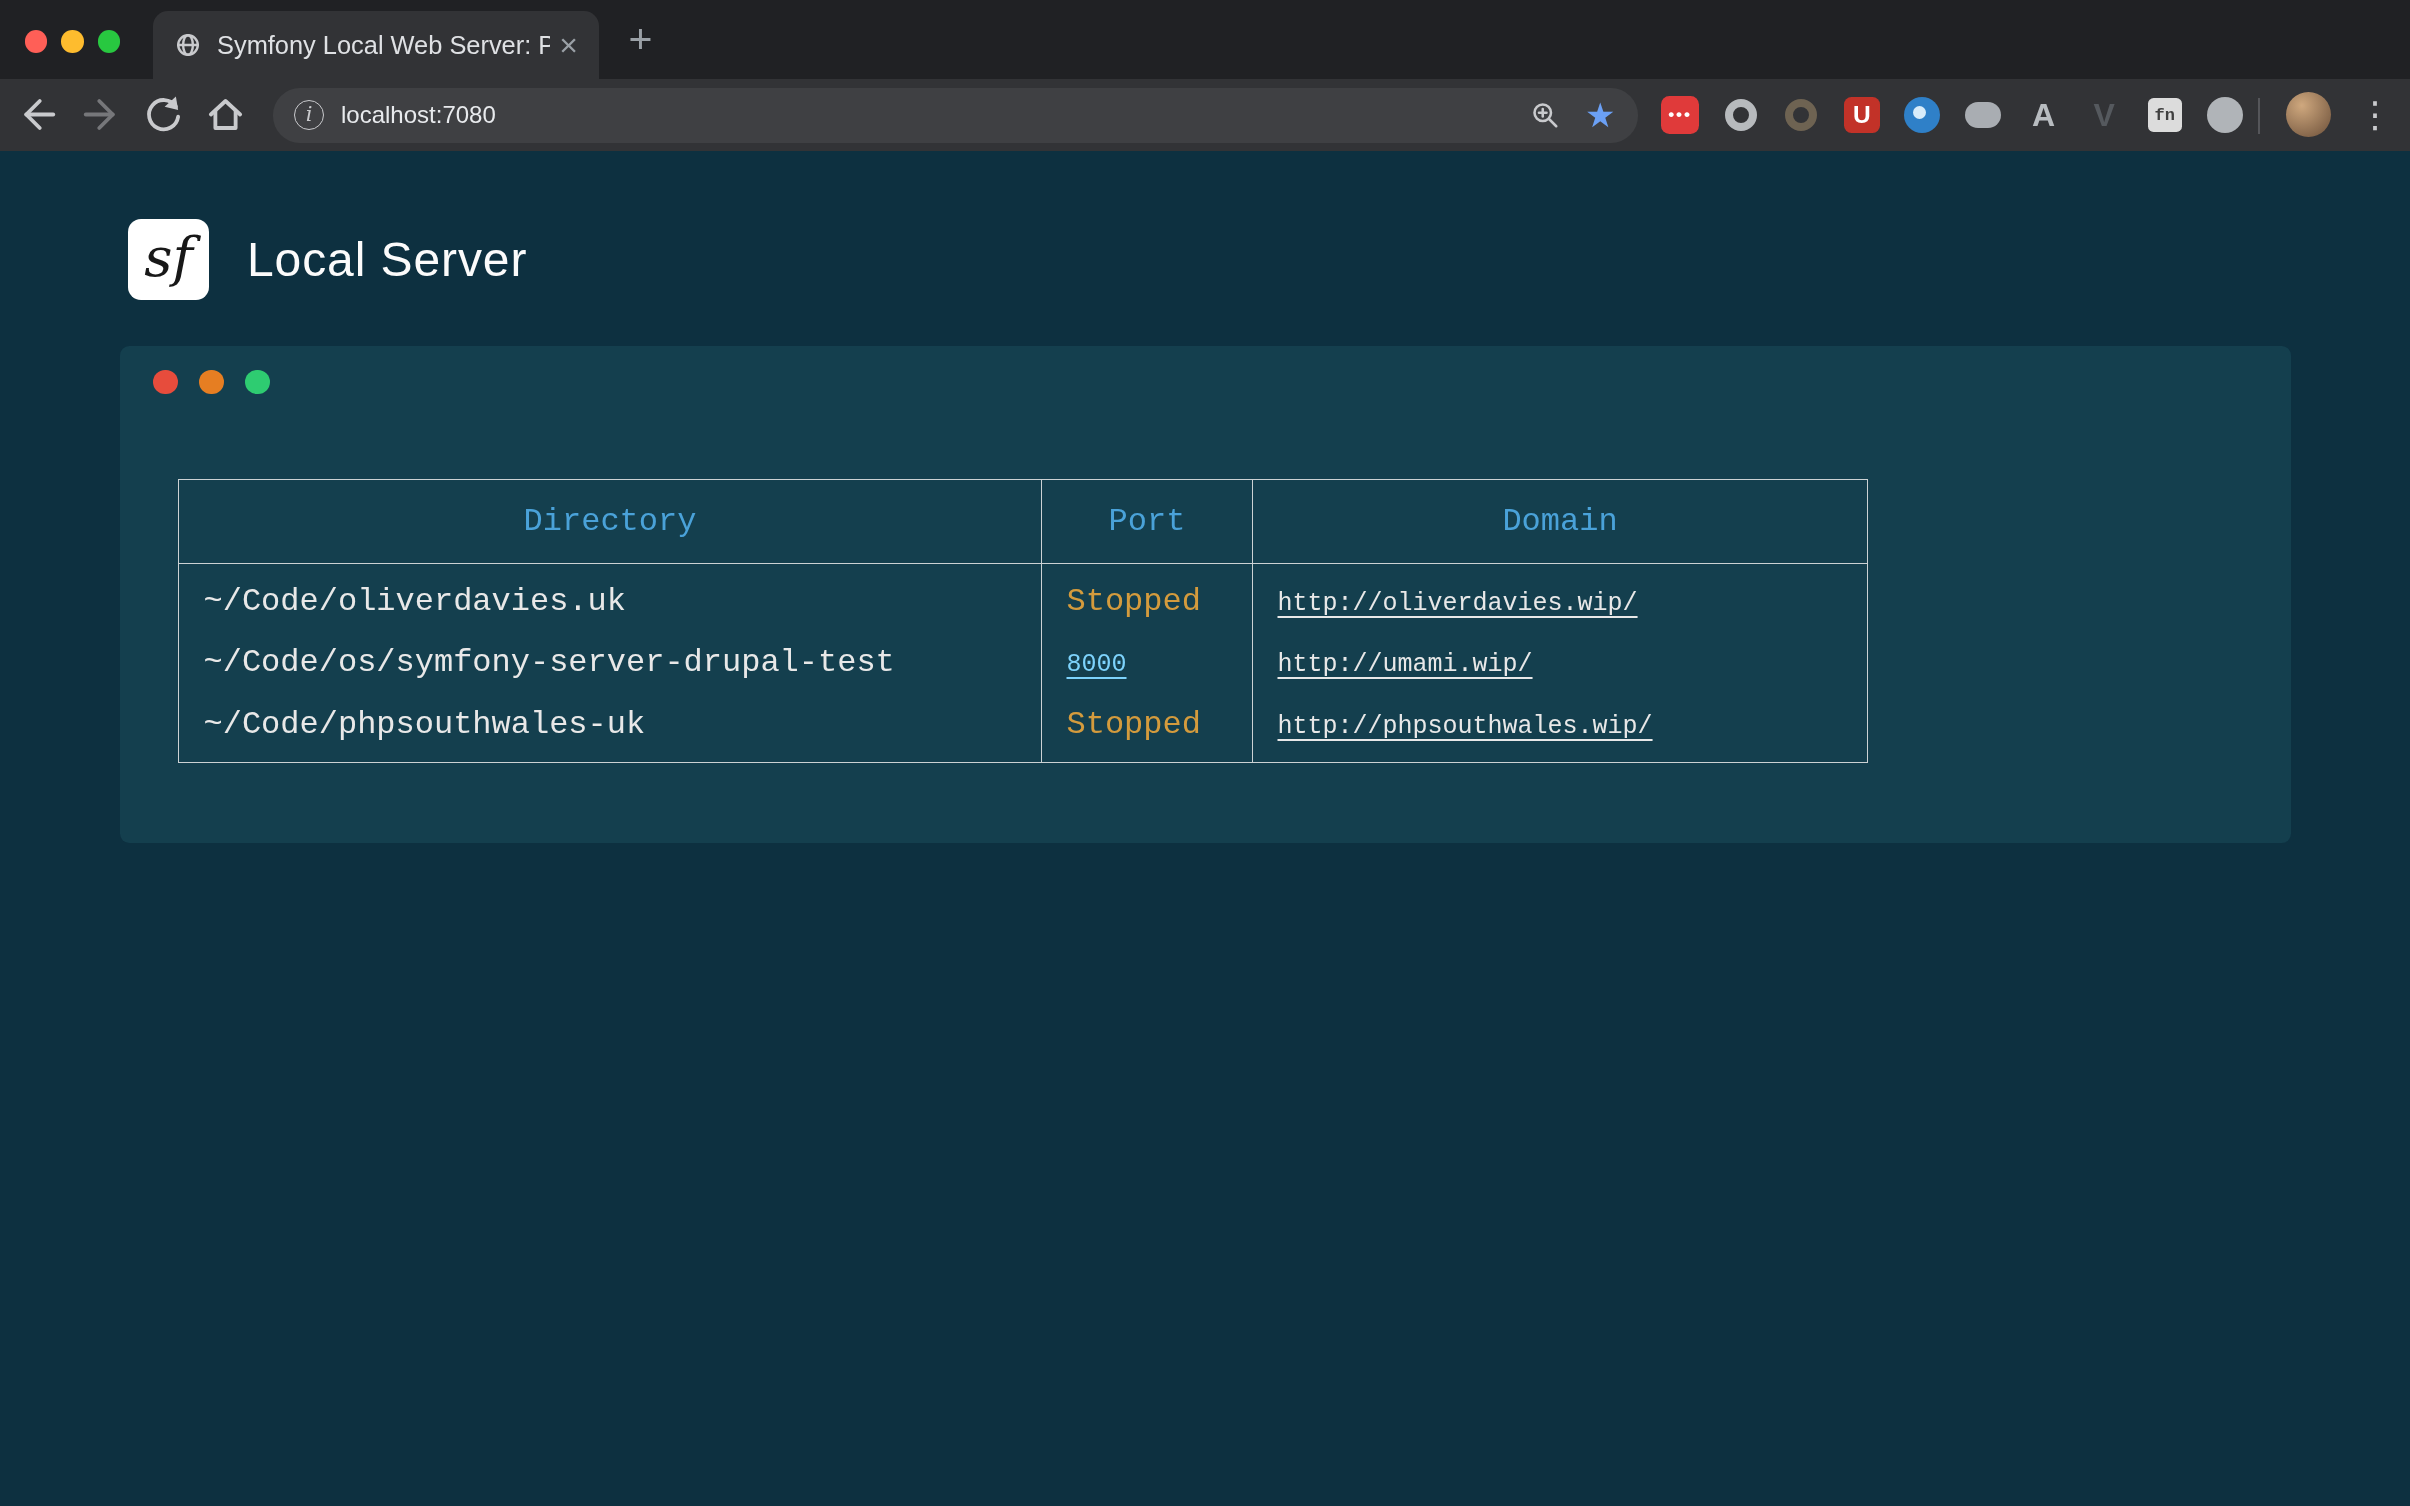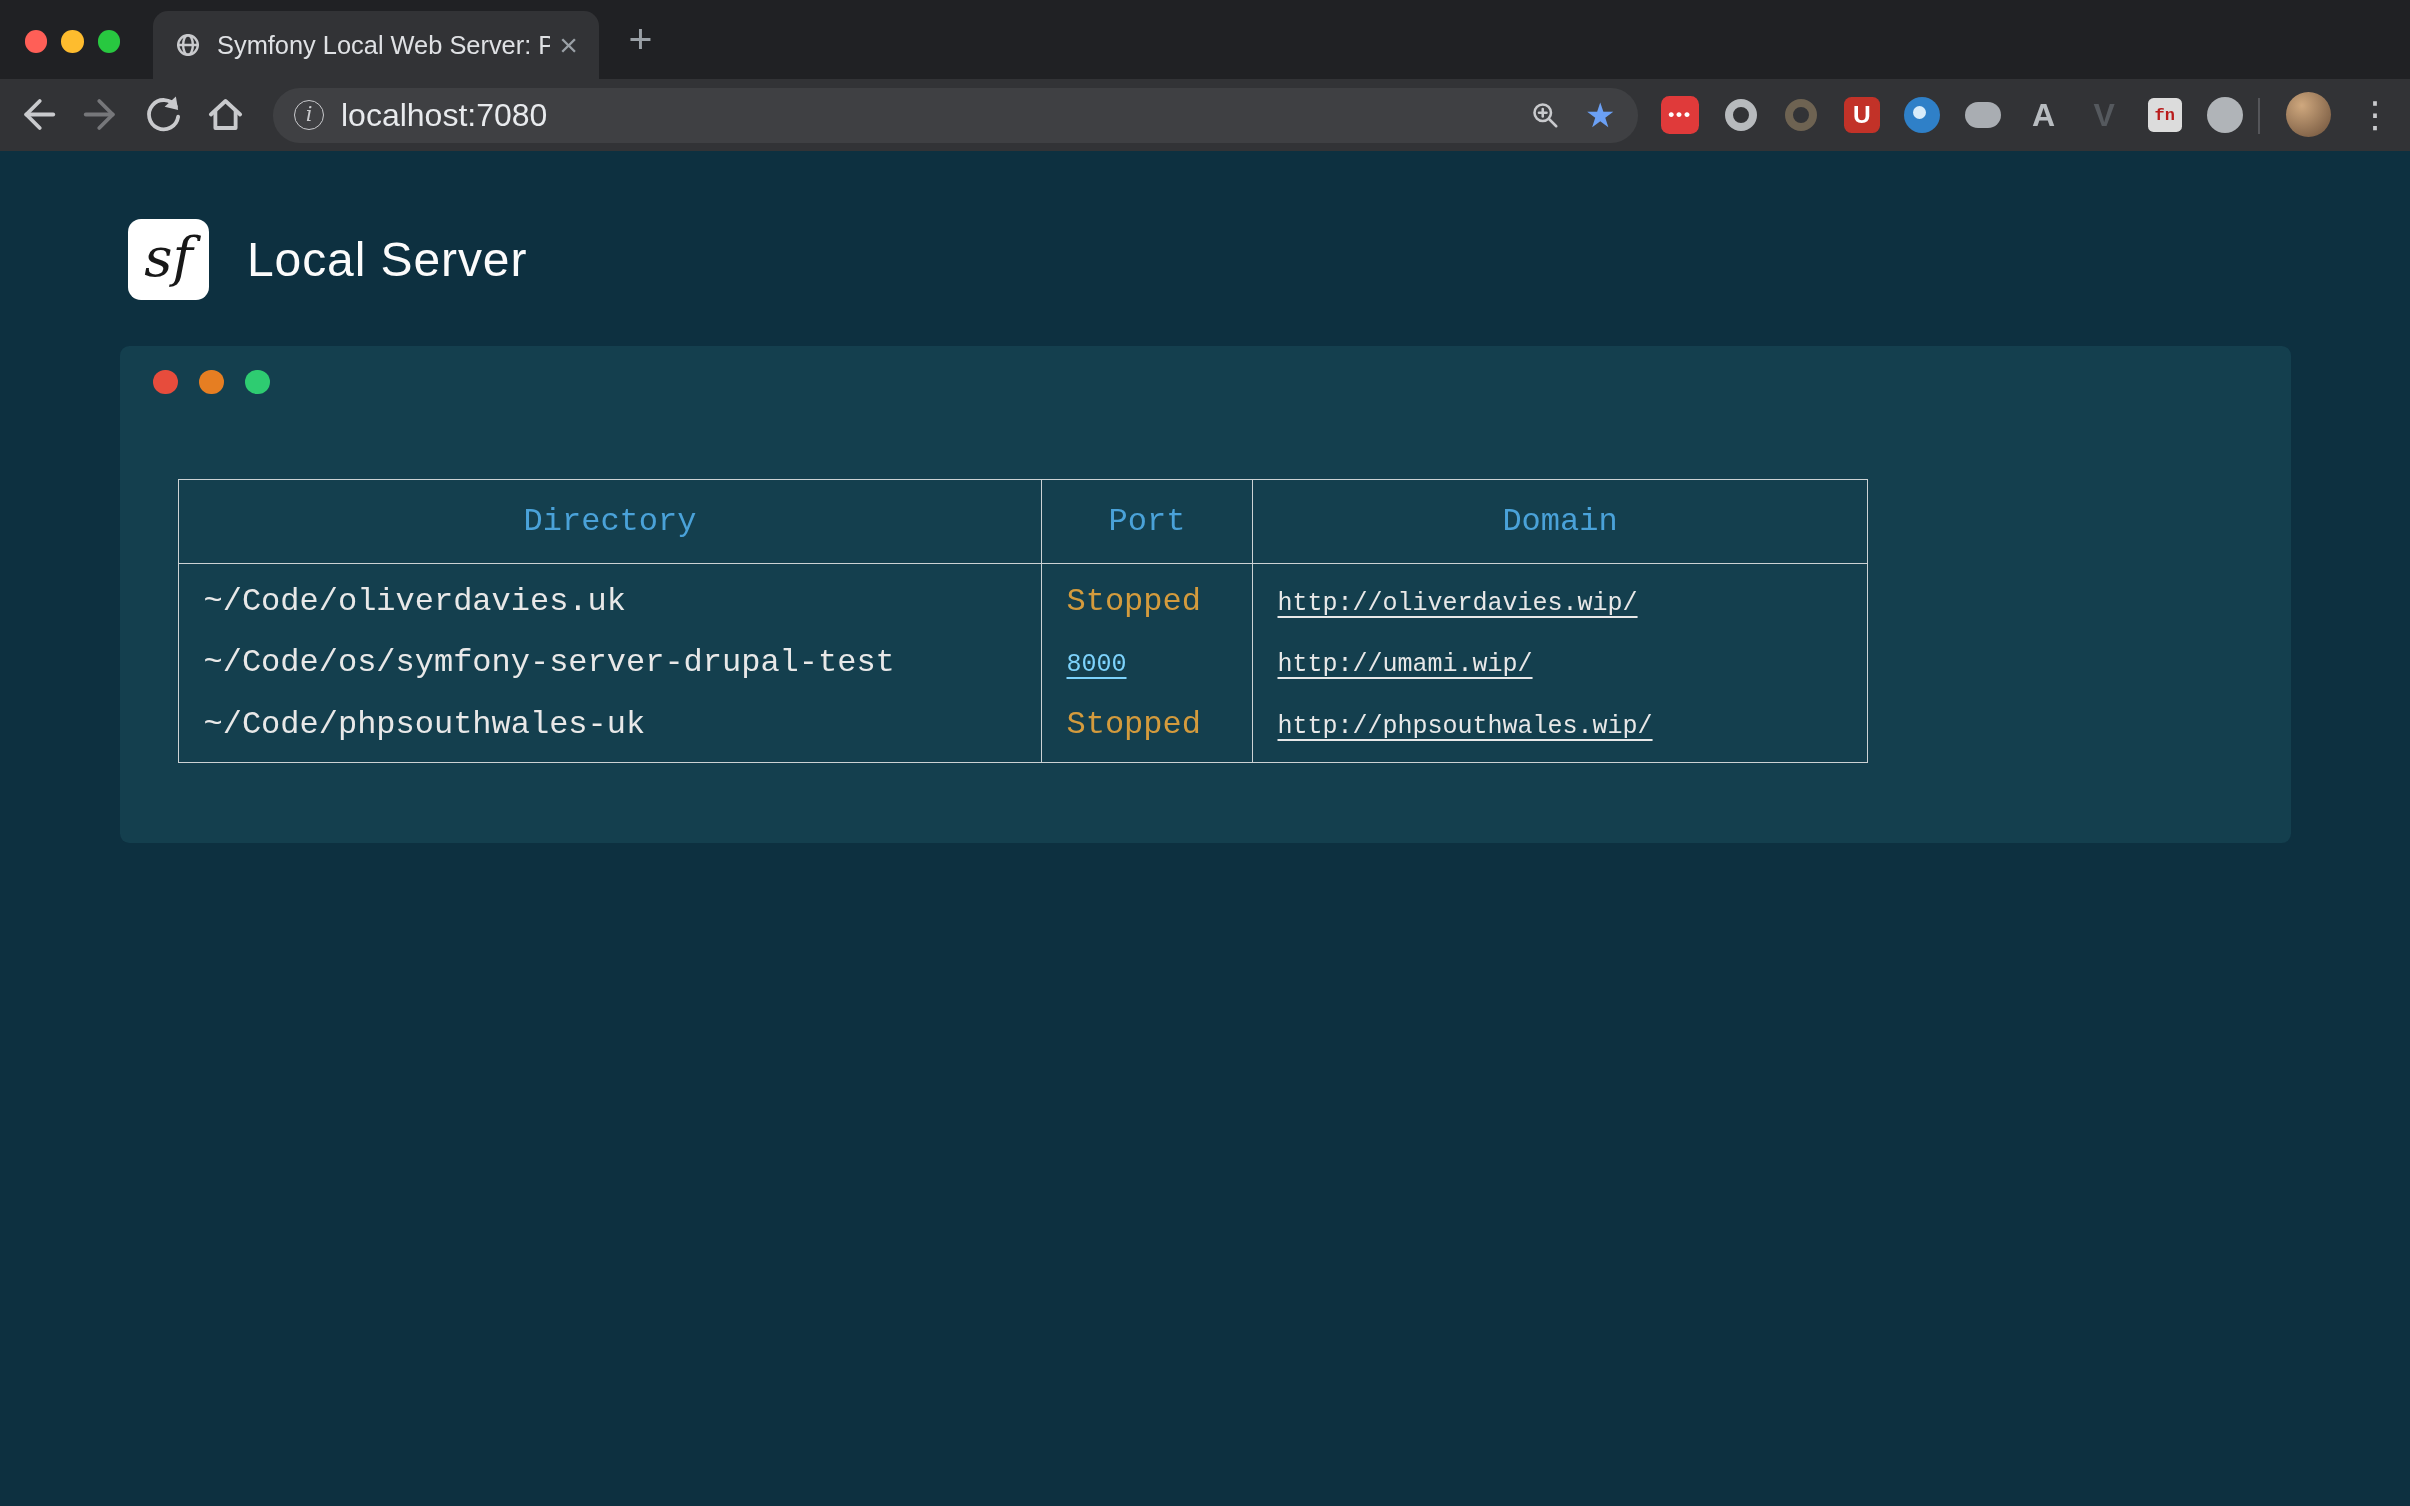--- a/index.html
+++ b/index.html
@@ -32,21 +32,21 @@
   .nav-back    { left:15px; }
   .nav-forward { left:79px; }
   .nav-reload  { left:141px; }
   .nav-home    { left:203px; }
 
   .omnibox { position:absolute; left:273px; top:8.5px; width:1365px; height:55px;
              background:#3f4043; border-radius:27px; display:flex; align-items:center; }
   .info-icon { margin-left:21px; width:30px; height:30px; border:1.9px solid #c9cacd;
                border-radius:50%; color:#c9cacd; font-size:21px; line-height:26px;
                text-align:center; font-family:"DejaVu Serif", serif; font-style:italic; }
-  .url { margin-left:17px; color:#e8eaed; font-size:32px; flex:1; }
+  .url { margin-left:17px; color:#e8eaed; font-size:24px; flex:1; }
   .zoom-icon { width:30px; height:30px; margin-right:24.5px; }
   .star-icon { color:#6ba0f5; font-size:34px; margin-right:22.6px;
                font-family:"DejaVu Sans", sans-serif; }
 
   .extensions { position:absolute; left:1661px; top:17px; display:flex; gap:22.6px; }
   .ext { width:38px; height:38px; display:flex; align-items:center;
          justify-content:center; }
   .ext-dots { background:#e03a3a; border-radius:8.5px; color:#fff; font-size:17px;
               letter-spacing:1.9px; font-weight:bold; }
   .donut-light { width:32px; height:32px; border-radius:50%; border:8.5px solid #b7babd; }
@@ -55,21 +55,21 @@
                 color:#fff; font-size:24.5px; font-weight:bold; display:flex;
                 align-items:center; justify-content:center; }
   .ext-blue { width:36px; height:36px; border-radius:50%; background:#2f80c8;
               position:relative; }
   .ext-blue::after{ content:""; position:absolute; left:8.5px; top:8.5px; width:13px;
                     height:13px; border-radius:50%; background:#d8ecfa; }
   .ext-cloud { width:36px; height:26px; border-radius:13px; background:#a9adb2; }
   .ext-letter-a { color:#b8bcc0; font-size:32px; font-weight:bold; }
   .ext-letter-v { color:#55595e; font-size:32px; font-weight:bold; }
   .ext-card { width:34px; height:34px; background:#dcdcdc; border-radius:5.6px;
-              color:#b91c1c; font-size:17px; font-weight:bold; display:flex;
+              color:#404040; font-size:17px; font-weight:bold; display:flex;
               align-items:center; justify-content:center;
               font-family:"Liberation Mono", monospace;}
   .ext-github { width:36px; height:36px; border-radius:50%; background:#b0b4b8; }
 
   .chrome-sep { position:absolute; left:2258px; top:19px; width:1.9px; height:36px;
                 background:#55565a; }
   .avatar { position:absolute; left:2286px; top:13px; width:45px; height:45px;
             border-radius:50%;
             background:radial-gradient(circle at 35% 30%, #cfa87e, #6b4f39); }
   .menu-btn { position:absolute; left:2356px; top:13px; width:38px; height:45px;

